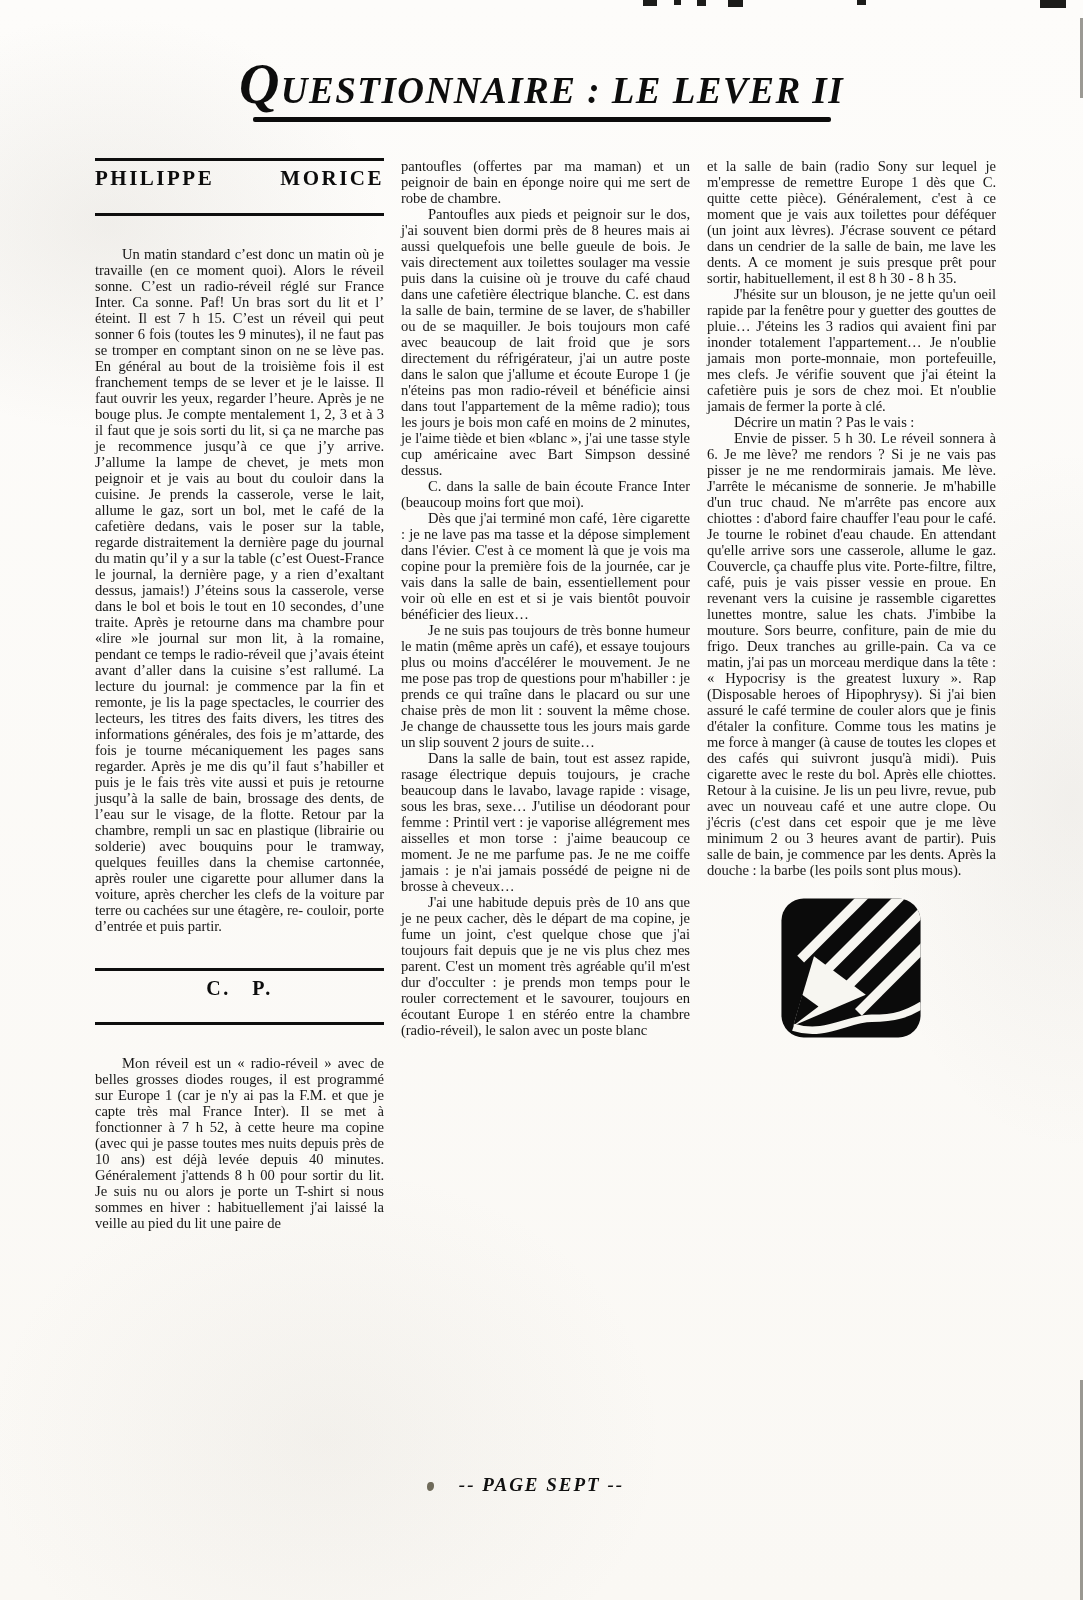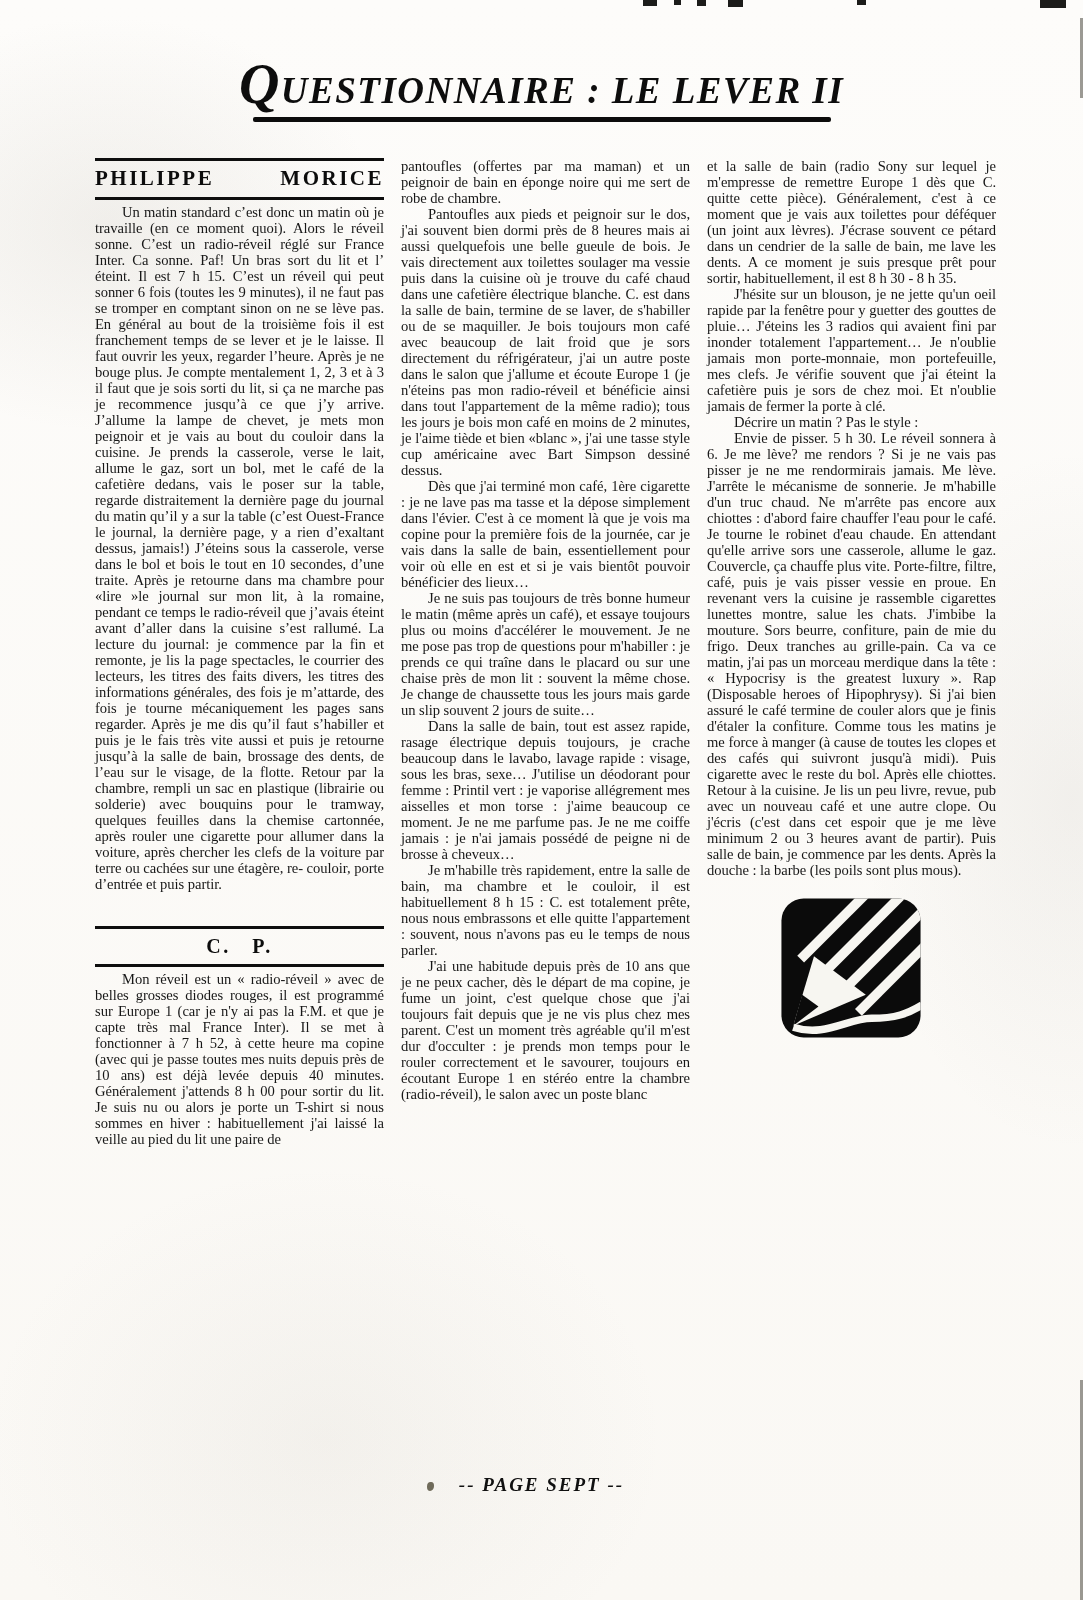--- a/index.html
+++ b/index.html
@@ -29,21 +29,21 @@
   }
   .title::first-letter { font-size:56px; }
   .title-rule { width:578px; height:5px; background:#0c0c0c; margin:1px auto 0; border-radius:2px; }
 
   
   .columns { position:absolute; top:158px; left:95px; width:900px; display:flex; gap:17px; }
   .col { width:289px; flex:0 0 289px; }
 
   .sec-head {
     border-top:3px solid #0e0e0e; border-bottom:3px solid #0e0e0e;
-    padding:7px 0 8px; margin:0 0 4px;
+    padding:7px 0 24px; margin:0 0 30px;
   }
   .sec-head span {
     display:block; font-weight:bold; font-size:21px; letter-spacing:2.5px;
     color:#0c0c0c; text-align:justify; text-align-last:justify; line-height:1;
   }
   .sec-head.center span { text-align:left; text-align-last:center; font-size:20px; word-spacing:14px; }
   .sec-head.gap-top { margin-top:34px; }
   .sec-head.gap-top-sm { margin-top:28px; }
 
   .para {
@@ -90,32 +90,32 @@
 
       <div class="sec-head center gap-top">
         <span>C. P.</span>
       </div>
       <p class="para indent">Mon réveil est un « radio-réveil » avec de belles grosses diodes rouges, il est programmé sur Europe 1 (car je n'y ai pas la F.M. et que je capte très mal France Inter). Il se met à fonctionner à 7 h 52, à cette heure ma copine (avec qui je passe toutes mes nuits depuis près de 10 ans) est déjà levée depuis 40 minutes. Généralement j'attends 8 h 00 pour sortir du lit. Je suis nu ou alors je porte un T-shirt si nous sommes en hiver : habituellement j'ai laissé la veille au pied du lit une paire de</p>
     </section>
 
     <section class="col">
       <p class="para">pantoufles (offertes par ma maman) et un peignoir de bain en éponge noire qui me sert de robe de chambre.</p>
       <p class="para indent">Pantoufles aux pieds et peignoir sur le dos, j'ai souvent bien dormi près de 8 heures mais ai aussi quelquefois une belle gueule de bois. Je vais directement aux toilettes soulager ma vessie puis dans la cuisine où je trouve du café chaud dans une cafetière électrique blanche. C. est dans la salle de bain, termine de se laver, de s'habiller ou de se maquiller. Je bois toujours mon café avec beaucoup de lait froid que je sors directement du réfrigérateur, j'ai un autre poste dans le salon que j'allume et écoute Europe 1 (je n'éteins pas mon radio-réveil et bénéficie ainsi dans tout l'appartement de la même radio); tous les jours je bois mon café en moins de 2 minutes, je l'aime tiède et bien «blanc », j'ai une tasse style cup américaine avec Bart Simpson dessiné dessus.</p>
+      <p class="para indent">C. dans la salle de bain écoute France Inter (beaucoup moins fort que moi).</p>
       <p class="para indent">Dès que j'ai terminé mon café, 1ère cigarette : je ne lave pas ma tasse et la dépose simplement dans l'évier. C'est à ce moment là que je vois ma copine pour la première fois de la journée, car je vais dans la salle de bain, essentiellement pour voir où elle en est et si je vais bientôt pouvoir bénéficier des lieux…</p>
       <p class="para indent">Je ne suis pas toujours de très bonne humeur le matin (même après un café), et essaye toujours plus ou moins d'accélérer le mouvement. Je ne me pose pas trop de questions pour m'habiller : je prends ce qui traîne dans le placard ou sur une chaise près de mon lit : souvent la même chose. Je change de chaussette tous les jours mais garde un slip souvent 2 jours de suite…</p>
       <p class="para indent">Dans la salle de bain, tout est assez rapide, rasage électrique depuis toujours, je crache beaucoup dans le lavabo, lavage rapide : visage, sous les bras, sexe… J'utilise un déodorant pour femme : Printil vert : je vaporise allégrement mes aisselles et mon torse : j'aime beaucoup ce moment. Je ne me parfume pas. Je ne me coiffe jamais : je n'ai jamais possédé de peigne ni de brosse à cheveux…</p>
-      <p class="para indent">Je m'habille très rapidement, entre la salle de bain, ma chambre et le couloir, il est habituellement 8 h 15 : C. est totalement prête, nous nous embrassons et elle quitte l'appartement : souvent, nous n'avons pas eu le temps de nous parler.</p>
       <p class="para indent">J'ai une habitude depuis près de 10 ans que je ne peux cacher, dès le départ de ma copine, je fume un joint, c'est quelque chose que j'ai toujours fait depuis que je ne vis plus chez mes parent. C'est un moment très agréable qu'il m'est dur d'occulter : je prends mon temps pour le rouler correctement et le savourer, toujours en écoutant Europe 1 en stéréo entre la chambre (radio-réveil), le salon avec un poste blanc</p>
     </section>
 
     <section class="col">
       <p class="para">et la salle de bain (radio Sony sur lequel je m'empresse de remettre Europe 1 dès que C. quitte cette pièce). Généralement, c'est à ce moment que je vais aux toilettes pour déféquer (un joint aux lèvres). J'écrase souvent ce pétard dans un cendrier de la salle de bain, me lave les dents. A ce moment je suis presque prêt pour sortir, habituellement, il est 8 h 30 - 8 h 35.</p>
       <p class="para indent">J'hésite sur un blouson, je ne jette qu'un oeil rapide par la fenêtre pour y guetter des gouttes de pluie… J'éteins les 3 radios qui avaient fini par inonder totalement l'appartement… Je n'oublie jamais mon porte-monnaie, mon portefeuille, mes clefs. Je vérifie souvent que j'ai éteint la cafetière puis je sors de chez moi. Et n'oublie jamais de fermer la porte à clé.</p>
 
-      <p class="para indent">Décrire un matin ? Pas le style :</p>
+      <p class="para indent">Décrire un matin ? Pas le vais :</p>
       <p class="para indent">Envie de pisser. 5 h 30. Le réveil sonnera à 6. Je me lève? me rendors ? Si je ne vais pas pisser je ne me rendormirais jamais. Me lève. J'arrête le mécanisme de sonnerie. Je m'habille d'un truc chaud. Ne m'arrête pas encore aux chiottes : d'abord faire chauffer l'eau pour le café. Je tourne le robinet d'eau chaude. En attendant qu'elle arrive sors une casserole, allume le gaz. Couvercle, ça chauffe plus vite. Porte-filtre, filtre, café, puis je vais pisser vessie en proue. En revenant vers la cuisine je rassemble cigarettes lunettes montre, salue les chats. J'imbibe la mouture. Sors beurre, confiture, pain de mie du frigo. Deux tranches au grille-pain. Ca va ce matin, j'ai pas un morceau merdique dans la tête : « Hypocrisy is the greatest luxury ». Rap (Disposable heroes of Hipophrysy). Si j'ai bien assuré le café termine de couler alors que je finis d'étaler la confiture. Comme tous les matins je me force à manger (à cause de toutes les clopes et des cafés qui suivront jusqu'à midi). Puis cigarette avec le reste du bol. Après elle chiottes. Retour à la cuisine. Je lis un peu livre, revue, pub avec un nouveau café et une autre clope. Ou j'écris (c'est dans cet espoir que je me lève minimum 2 ou 3 heures avant de partir). Puis salle de bain, je commence par les dents. Après la douche : la barbe (les poils sont plus mous).</p>
 
       <div class="logo">
         <svg viewBox="0 0 100 100" width="152" height="148" aria-hidden="true">
           <defs>
             <clipPath id="lg">
                 <rect x="3" y="3" width="94" height="94" rx="15"></rect>
               </clipPath>
           </defs>
           <rect x="3" y="3" width="94" height="94" rx="15" fill="#0b0b0b"></rect>

